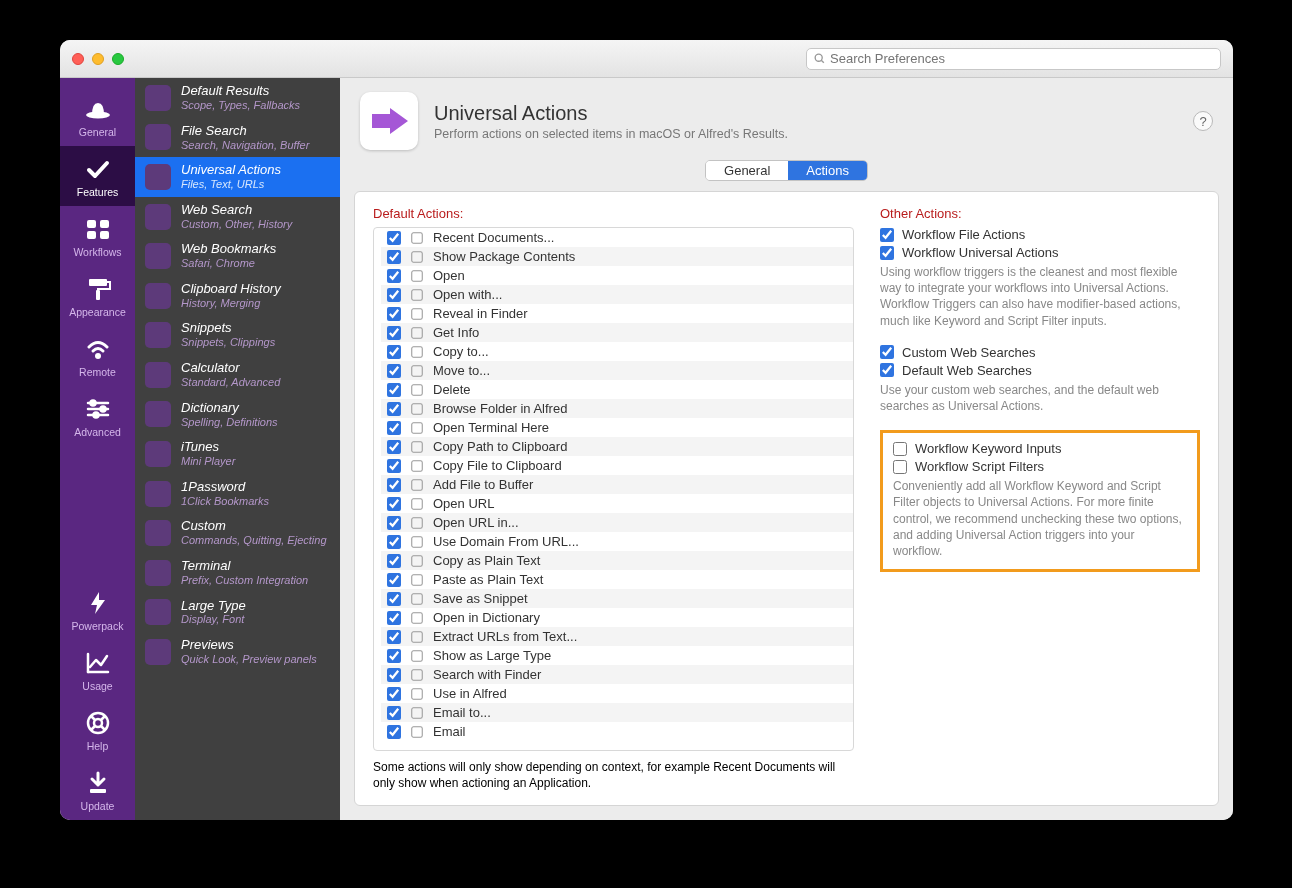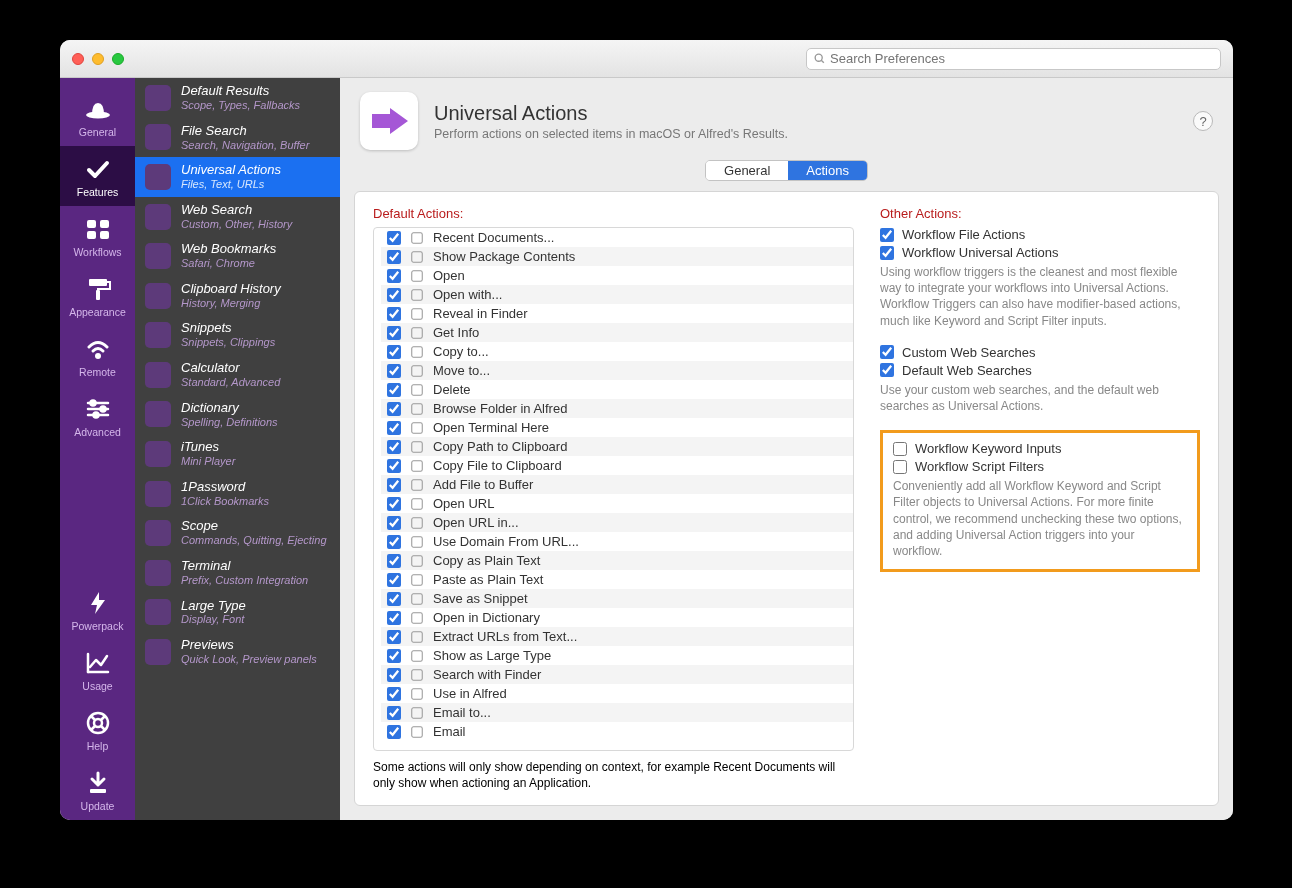--- a/index.html
+++ b/index.html
@@ -359,21 +359,21 @@
         <div class="feat">
           <div class="ficon"></div>
           <div class="txt">
             <div class="ttl">1Password</div>
             <div class="sub">1Click Bookmarks</div>
           </div>
         </div>
         <div class="feat">
           <div class="ficon"></div>
           <div class="txt">
-            <div class="ttl">Scope</div>
+            <div class="ttl">Custom</div>
             <div class="sub">Commands, Quitting, Ejecting</div>
           </div>
         </div>
         <div class="feat">
           <div class="ficon"></div>
           <div class="txt">
             <div class="ttl">Terminal</div>
             <div class="sub">Prefix, Custom Integration</div>
           </div>
         </div>

